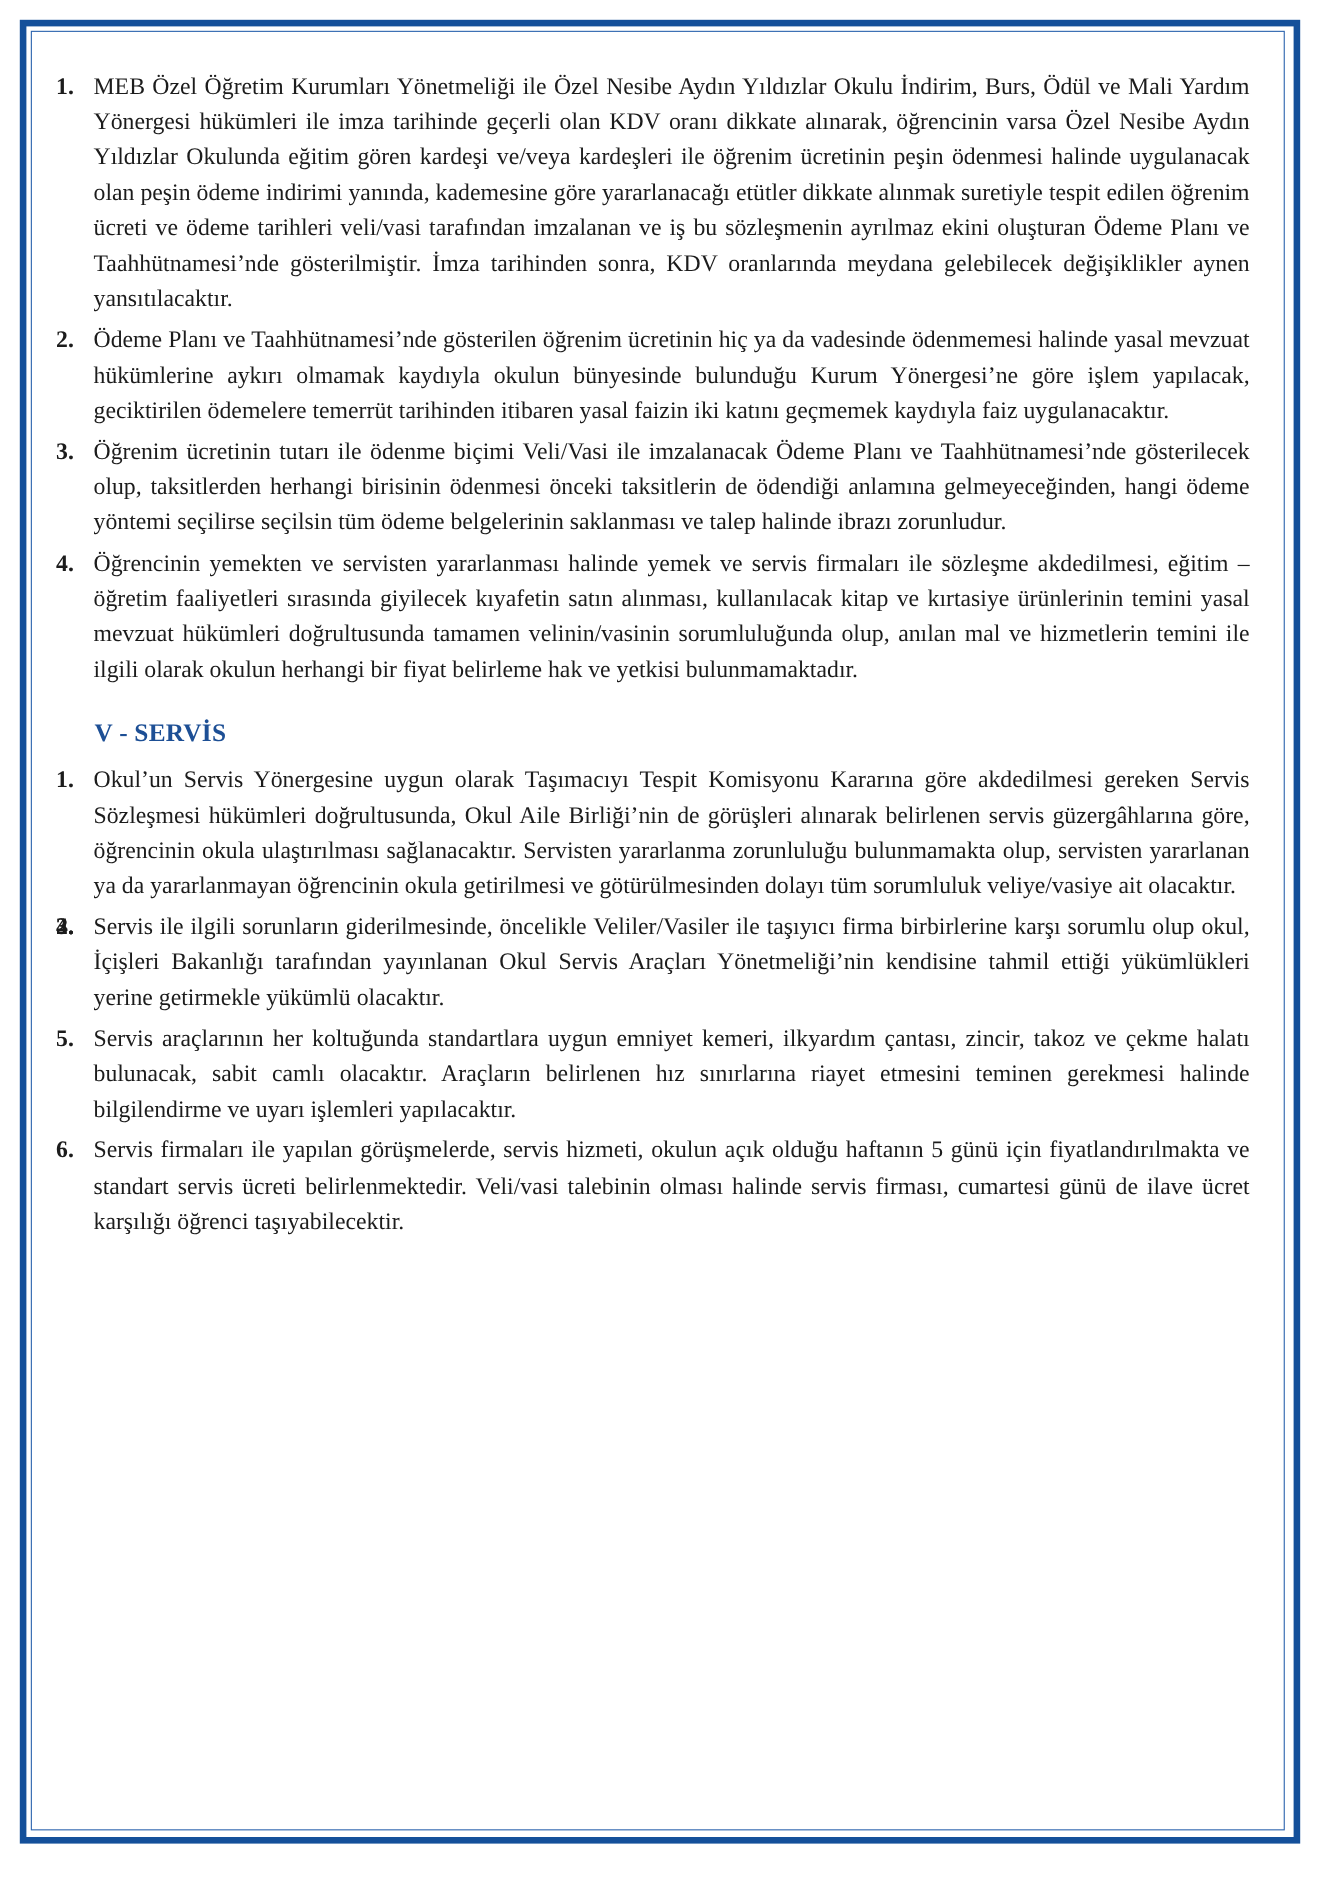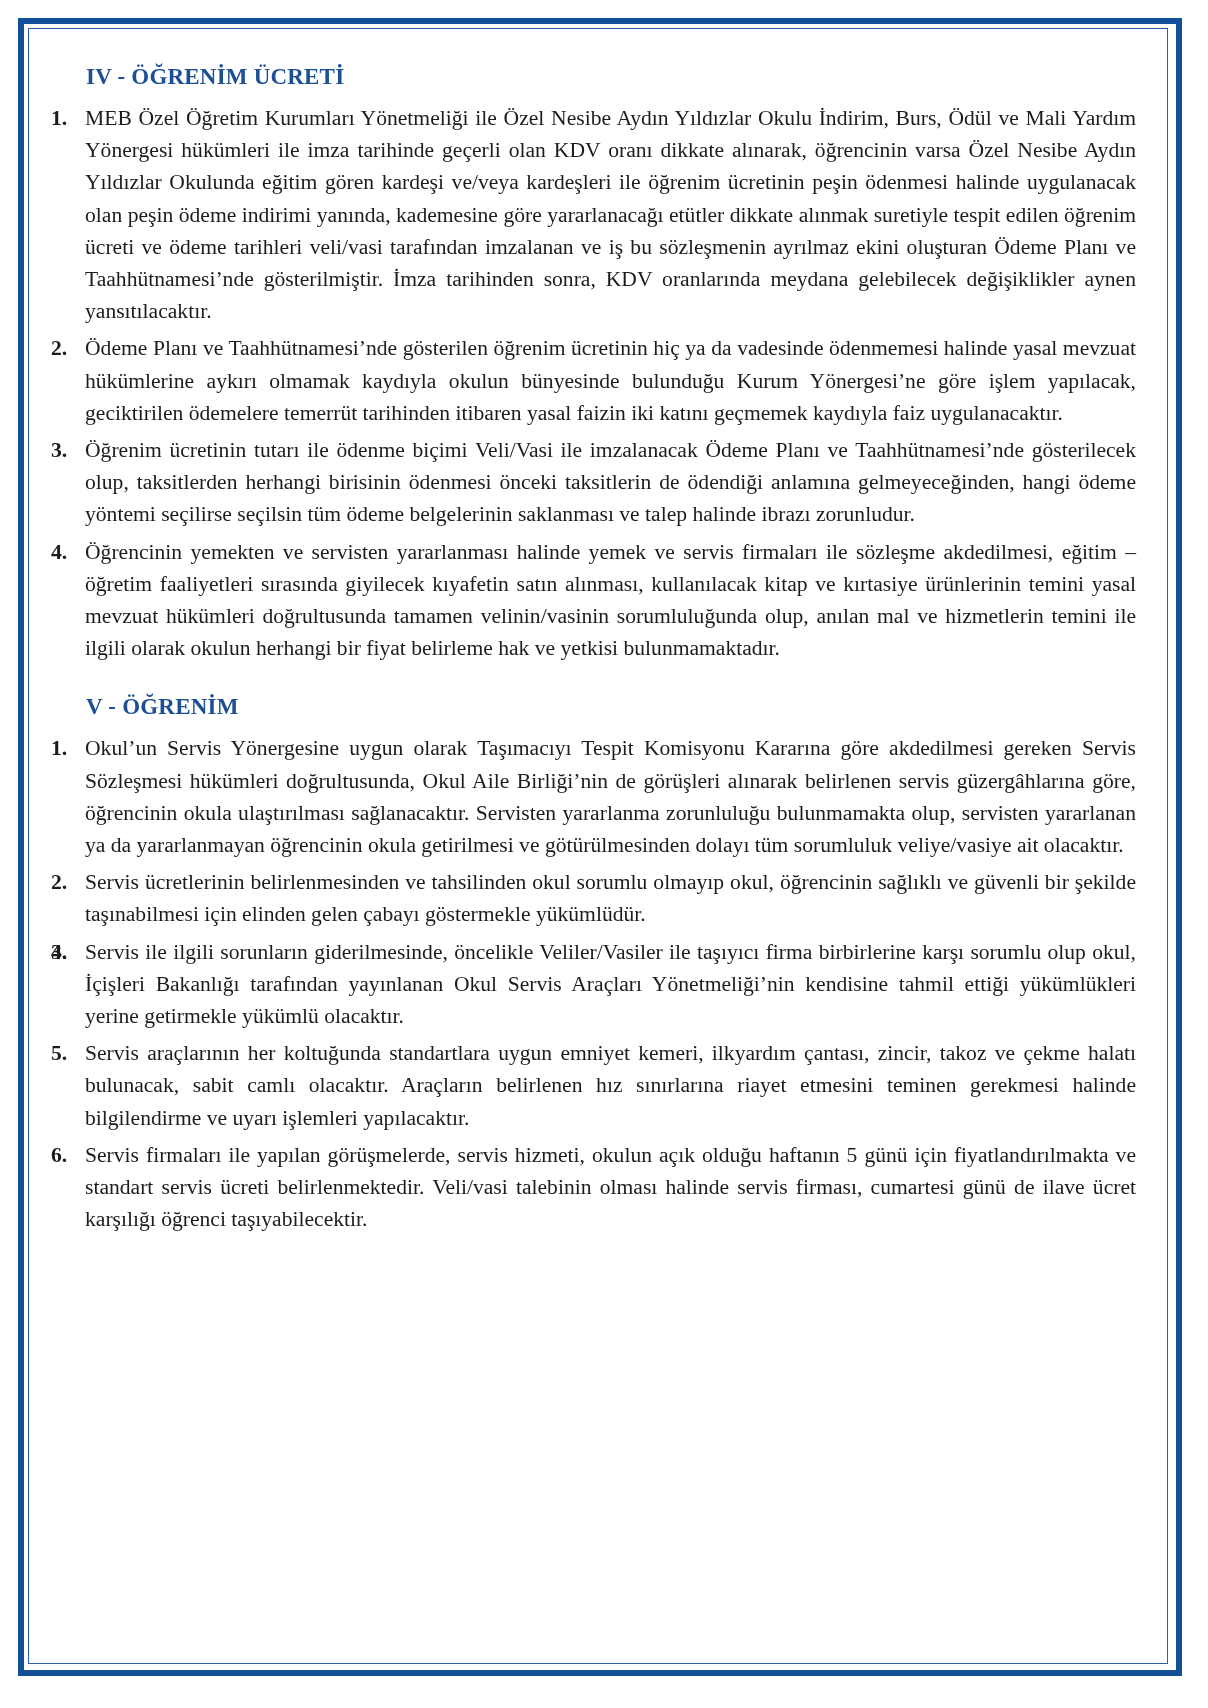--- a/index.html
+++ b/index.html
@@ -70,49 +70,47 @@
     }
   </style>
 </head>
 <body style="color: rgb(28, 28, 28);">
 
 <div class="frame-outer" style="border-color: rgb(20, 80, 154);"></div>
 <div class="frame-inner"></div>
 
 <div class="content">
 
-  <h2 class="section-title" style="color: rgb(29, 79, 149);">IV - ÖĞRENİM ÜCRETİ</h2>
   <ol class="items">
     <li class="item">
       <span class="num">1.</span>
       <span>MEB Özel Öğretim Kurumları Yönetmeliği ile Özel Nesibe Aydın Yıldızlar Okulu İndirim, Burs, Ödül ve Mali Yardım Yönergesi hükümleri ile imza tarihinde geçerli olan KDV oranı dikkate alınarak, öğrencinin varsa Özel Nesibe Aydın Yıldızlar Okulunda eğitim gören kardeşi ve/veya kardeşleri ile öğrenim ücretinin peşin ödenmesi halinde uygulanacak olan peşin ödeme indirimi yanında, kademesine göre yararlanacağı etütler dikkate alınmak suretiyle tespit edilen öğrenim ücreti ve ödeme tarihleri veli/vasi tarafından imzalanan ve iş bu sözleşmenin ayrılmaz ekini oluşturan Ödeme Planı ve Taahhütnamesi’nde gösterilmiştir. İmza tarihinden sonra, KDV oranlarında meydana gelebilecek değişiklikler aynen yansıtılacaktır.</span>
     </li>
     <li class="item">
       <span class="num">2.</span>
       <span>Ödeme Planı ve Taahhütnamesi’nde gösterilen öğrenim ücretinin hiç ya da vadesinde ödenmemesi halinde yasal mevzuat hükümlerine aykırı olmamak kaydıyla okulun bünyesinde bulunduğu Kurum Yönergesi’ne göre işlem yapılacak, geciktirilen ödemelere temerrüt tarihinden itibaren yasal faizin iki katını geçmemek kaydıyla faiz uygulanacaktır.</span>
     </li>
     <li class="item">
       <span class="num">3.</span>
       <span>Öğrenim ücretinin tutarı ile ödenme biçimi Veli/Vasi ile imzalanacak Ödeme Planı ve Taahhütnamesi’nde gösterilecek olup, taksitlerden herhangi birisinin ödenmesi önceki taksitlerin de ödendiği anlamına gelmeyeceğinden, hangi ödeme yöntemi seçilirse seçilsin tüm ödeme belgelerinin saklanması ve talep halinde ibrazı zorunludur.</span>
     </li>
     <li class="item">
       <span class="num">4.</span>
       <span>Öğrencinin yemekten ve servisten yararlanması halinde yemek ve servis firmaları ile sözleşme akdedilmesi, eğitim – öğretim faaliyetleri sırasında giyilecek kıyafetin satın alınması, kullanılacak kitap ve kırtasiye ürünlerinin temini yasal mevzuat hükümleri doğrultusunda tamamen velinin/vasinin sorumluluğunda olup, anılan mal ve hizmetlerin temini ile ilgili olarak okulun herhangi bir fiyat belirleme hak ve yetkisi bulunmamaktadır.</span>
     </li>
   </ol>
 
-  <h2 class="section-title second" style="color: rgb(29, 79, 149);">V - ÖĞRENİM</h2>
+  <h2 class="section-title second" style="color: rgb(29, 79, 149);">V - SERVİS</h2>
   <ol class="items">
     <li class="item">
       <span class="num">1.</span>
       <span>Okul’un Servis Yönergesine uygun olarak Taşımacıyı Tespit Komisyonu Kararına göre akdedilmesi gereken Servis Sözleşmesi hükümleri doğrultusunda, Okul Aile Birliği’nin de görüşleri alınarak belirlenen servis güzergâhlarına göre, öğrencinin okula ulaştırılması sağlanacaktır. Servisten yararlanma zorunluluğu bulunmamakta olup, servisten yararlanan ya da yararlanmayan öğrencinin okula getirilmesi ve götürülmesinden dolayı tüm sorumluluk veliye/vasiye ait olacaktır.</span>
     </li>
     <li class="item">
       <span class="num">2.</span>
-      <span>Servis ücretlerinin belirlenmesinden ve tahsilinden okul sorumlu olmayıp okul, öğrencinin sağlıklı ve güvenli bir şekilde taşınabilmesi için elinden gelen çabayı göstermekle yükümlüdür.</span>
     </li>
     <li class="item">
       <span class="num">3.</span>
     </li>
     <li class="item">
       <span class="num">4.</span>
       <span>Servis ile ilgili sorunların giderilmesinde, öncelikle Veliler/Vasiler ile taşıyıcı firma birbirlerine karşı sorumlu olup okul, İçişleri Bakanlığı tarafından yayınlanan Okul Servis Araçları Yönetmeliği’nin kendisine tahmil ettiği yükümlükleri yerine getirmekle yükümlü olacaktır.</span>
     </li>
     <li class="item">
       <span class="num">5.</span>

